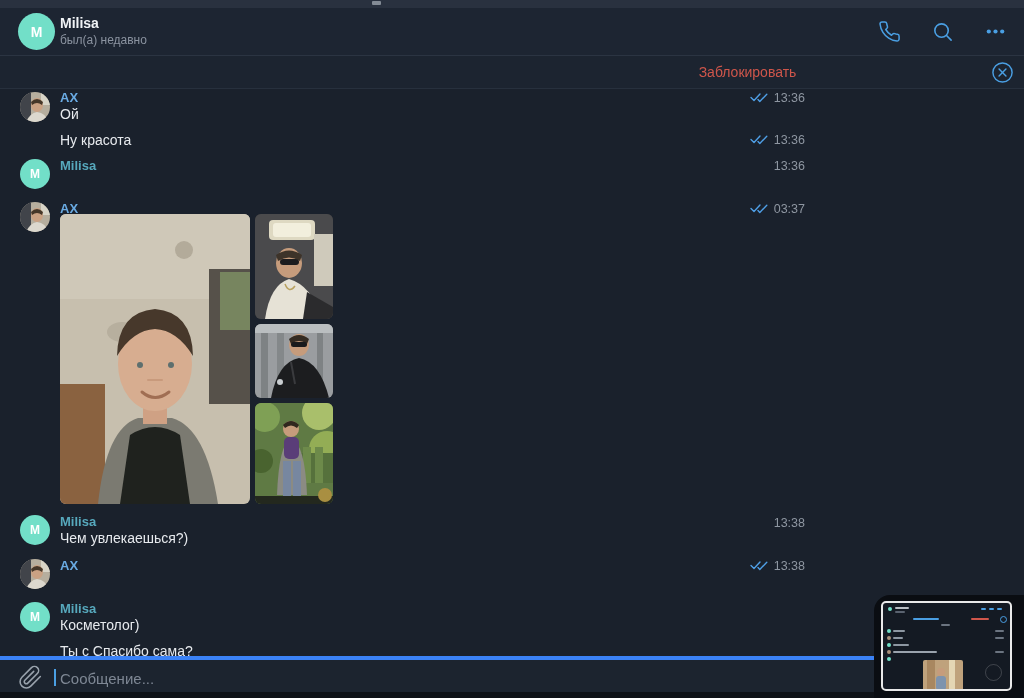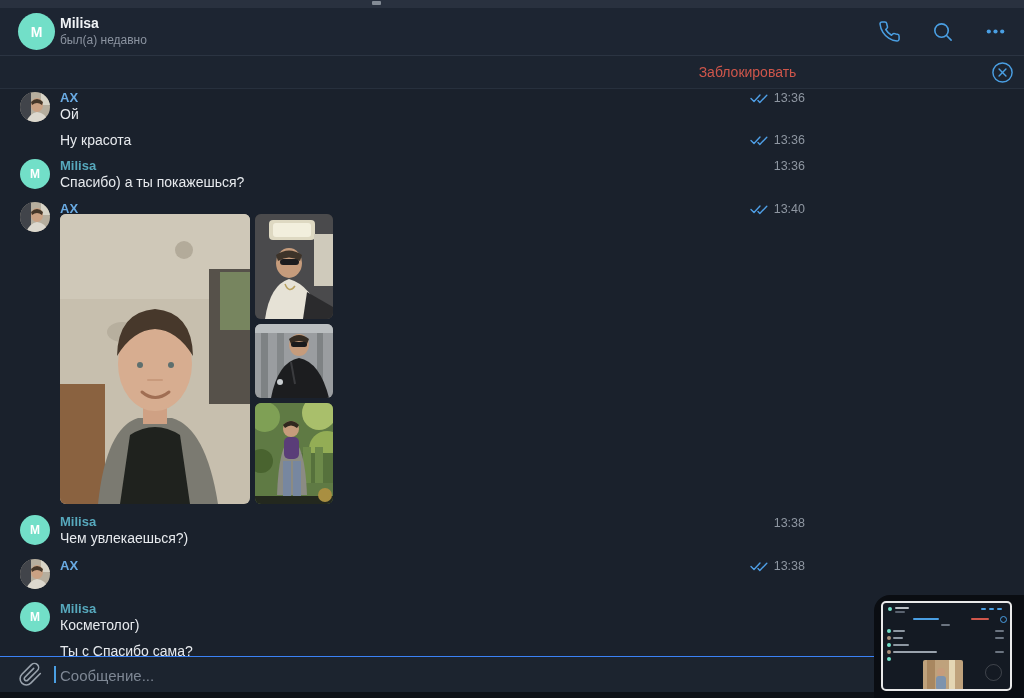--- a/index.html
+++ b/index.html
@@ -24,28 +24,28 @@
   .act-close{position:absolute;top:4px;right:10px;width:24px;height:24px;display:flex;align-items:center;justify-content:center;cursor:pointer;}
 
   
   .chat{position:absolute;top:89px;left:0;width:824px;height:567px;overflow:hidden;}
   .avatar30{position:absolute;left:20px;width:30px;height:30px;border-radius:50%;overflow:hidden;}
   .avatar-teal{background:#72dfc8;display:flex;align-items:center;justify-content:center;color:#fff;font-size:12px;font-weight:700;}
   .msg-name{position:absolute;left:60px;font-size:13px;font-weight:600;line-height:15px;}
   .name-ax{color:#6aabe3;}
   .name-milisa{color:#57a9bd;}
   .msg-text{position:absolute;left:60px;font-size:14px;line-height:16px;color:#e7eaee;}
-  .msg-meta{position:absolute;right:19px;display:flex;align-items:center;gap:5px;font-size:12.5px;color:#8e96a1;}
+  .msg-meta{position:absolute;right:19px;display:flex;align-items:flex-start;gap:5px;font-size:12.5px;color:#8e96a1;}
   .photo{position:absolute;border-radius:6px;overflow:hidden;background:#333;}
   .photo svg{display:block;width:100%;height:100%;}
   .avatar30 svg{display:block;width:100%;height:100%;}
   .partial-clip{position:absolute;left:60px;top:554px;height:13px;overflow:hidden;font-size:14px;line-height:16px;color:#e7eaee;}
 
   
-  .composer{position:absolute;top:656px;left:0;width:1024px;height:35px;background:#1c242f;border-top:1px solid #3b82f6;}
+  .composer{position:absolute;top:656px;left:0;width:1024px;height:35px;background:#1c242f;border-top:4px solid #3b82f6;}
   .clip-icon{position:absolute;top:5px;left:18px;width:25px;height:25px;cursor:pointer;}
   .caret{position:absolute;top:9px;left:54px;width:2px;height:17px;background:#4a9fe3;}
   .composer input{position:absolute;top:4px;left:58px;width:640px;height:26px;background:transparent;border:none;outline:none;color:#e7eaee;font-size:15px;font-family:"Liberation Sans",sans-serif;}
   .composer input::placeholder{color:#7e8794;}
   .bottom-strip{position:absolute;top:692px;left:0;width:1024px;height:6px;background:#0e1217;}
 
   
   .pip-back{position:absolute;right:0;bottom:0;width:150px;height:103px;background:#0a0d12;border-top-left-radius:16px;}
   .pip-thumb{position:absolute;right:12px;bottom:7px;width:127px;height:86px;background:#141a23;border:2px solid #e9e9e9;border-radius:5px;overflow:hidden;cursor:pointer;}
   .pp{position:absolute;}
@@ -129,42 +129,41 @@
           <path d="M1 6.5 4 9.5 10 3"></path>
           <path d="M8 8.6 9.8 10.4 16.8 3.2"></path>
         </svg>
       <span>13:36</span>
     </div>
 
     <div class="avatar30 avatar-teal" style="top:70px">
       <span>M</span>
     </div>
     <div class="msg-name name-milisa" style="top:69px">Milisa</div>
-    <div class="msg-text" style="top:85px">Спасибо) а ты покажешься?</div>
     <div class="msg-meta" style="top:70px">
       <span>13:36</span>
     </div>
 
     <div class="avatar30" style="top:113px">
       <svg viewBox="0 0 30 30" preserveAspectRatio="none">
           <rect width="30" height="30" fill="#b6ae9e"></rect>
           <rect width="11" height="30" fill="#41444a"></rect>
           <rect x="21" width="9" height="13" fill="#d8d4c7"></rect>
           <ellipse cx="17" cy="13" rx="6" ry="7" fill="#caa183"></ellipse>
           <path d="M11 10 Q17 4 23 10 L22 13 Q17 9 12 13 Z" fill="#463729"></path>
           <path d="M6 30 Q10 21 17 20 Q26 21 28 30 Z" fill="#dcd8ce"></path>
         </svg>
     </div>
     <div class="msg-name name-ax" style="top:112px">AX</div>
     <div class="msg-meta" style="top:113px">
       <svg width="19" height="12" viewBox="0 0 19 12" fill="none" stroke="#4f9fe6" stroke-width="1.4" stroke-linecap="round" stroke-linejoin="round">
           <path d="M1 6.5 4 9.5 10 3"></path>
           <path d="M8 8.6 9.8 10.4 16.8 3.2"></path>
         </svg>
-      <span>13:40</span>
+      <span>03:37</span>
     </div>
 
     <div class="photo" style="left:60px;top:125px;width:190px;height:290px">
       <svg viewBox="0 0 190 290" preserveAspectRatio="none">
         <rect width="190" height="290" fill="#c7bfae"></rect>
         <rect width="190" height="85" fill="#cfc8b8"></rect>
         <ellipse cx="62" cy="118" rx="15" ry="10" fill="#b7af9e"></ellipse>
         <circle cx="124" cy="36" r="9" fill="#b3ab9a"></circle>
         <rect x="149" y="55" width="41" height="135" fill="#56514a"></rect>
         <rect x="160" y="58" width="30" height="58" fill="#77855f"></rect>

